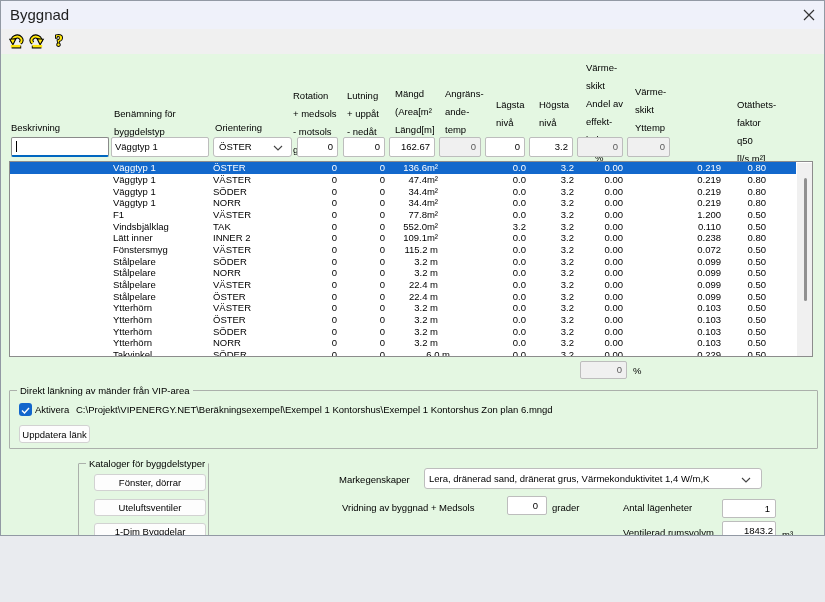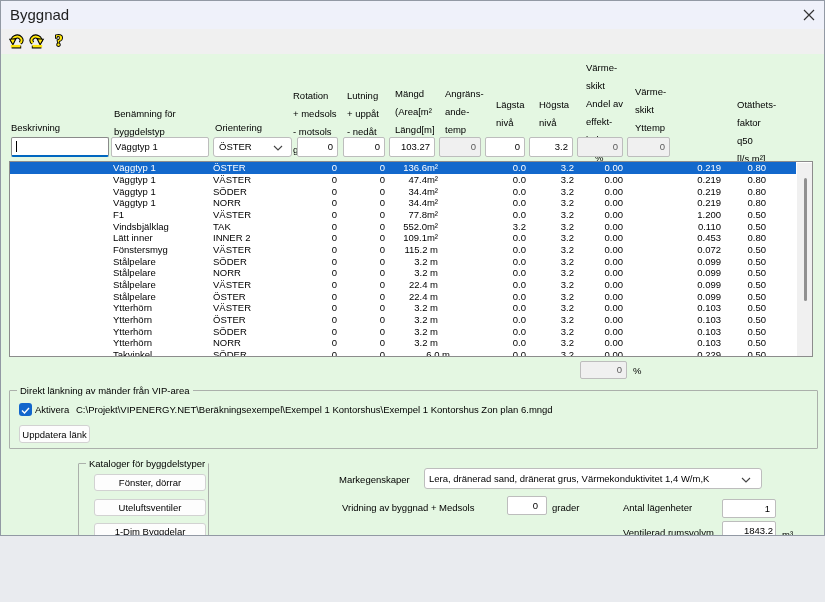--- a/index.html
+++ b/index.html
@@ -79,21 +79,21 @@
     </div>
 <div class="fld" style="left:110px;width:98px;text-align:left;padding-left:3px">Väggtyp 1</div>
 <div class="dd" style="left:212px;width:79px;top:135.5px;height:20px">
       <span class="ddt">ÖSTER</span>
  <svg class="chev" width="10" height="6" viewBox="0 0 10 6">
         <polyline points="1,1 5,5 9,1" fill="none" stroke="#444" stroke-width="1.1"></polyline>
       </svg>
     </div>
 <div class="fld num" style="left:296px;width:41px">0</div>
 <div class="fld num" style="left:342px;width:42px">0</div>
-<div class="fld num" style="left:388px;width:46px">103.27</div>
+<div class="fld num" style="left:388px;width:46px">162.67</div>
 <div class="fld num dis" style="left:438px;width:42px">0</div>
 <div class="fld num" style="left:484px;width:40px">0</div>
 <div class="fld num" style="left:528px;width:44px">3.2</div>
 <div class="fld num dis" style="left:576px;width:46px">0</div>
 <div class="fld num dis" style="left:626px;width:43px">0</div>
 
  <div id="tbl">
 <div class="trow sel" style="top:0.40px">
         <span class="cl" style="left:103px">Väggtyp 1</span>
         <span class="cl" style="left:203px">ÖSTER</span>
@@ -168,21 +168,21 @@
       </div>
 <div class="trow" style="top:70.30px">
         <span class="cl" style="left:103px">Lätt inner</span>
         <span class="cl" style="left:203px">INNER 2</span>
         <span class="cr" style="left:287.0px;width:40px">0</span>
         <span class="cr" style="left:335.0px;width:40px">0</span>
         <span class="cr" style="left:376.0px;width:52px">109.1m²</span>
         <span class="cr" style="left:476.0px;width:40px">0.0</span>
         <span class="cr" style="left:524.0px;width:40px">3.2</span>
         <span class="cr" style="left:571.0px;width:42px">0.00</span>
-        <span class="cr" style="left:665.0px;width:46px">0.453</span>
+        <span class="cr" style="left:665.0px;width:46px">0.238</span>
         <span class="cr" style="left:716.0px;width:40px">0.80</span>
       </div>
 <div class="trow" style="top:81.95px">
         <span class="cl" style="left:103px">Fönstersmyg</span>
         <span class="cl" style="left:203px">VÄSTER</span>
         <span class="cr" style="left:287.0px;width:40px">0</span>
         <span class="cr" style="left:335.0px;width:40px">0</span>
         <span class="cr" style="left:376.0px;width:52px">115.2 m</span>
         <span class="cr" style="left:476.0px;width:40px">0.0</span>
         <span class="cr" style="left:524.0px;width:40px">3.2</span>

